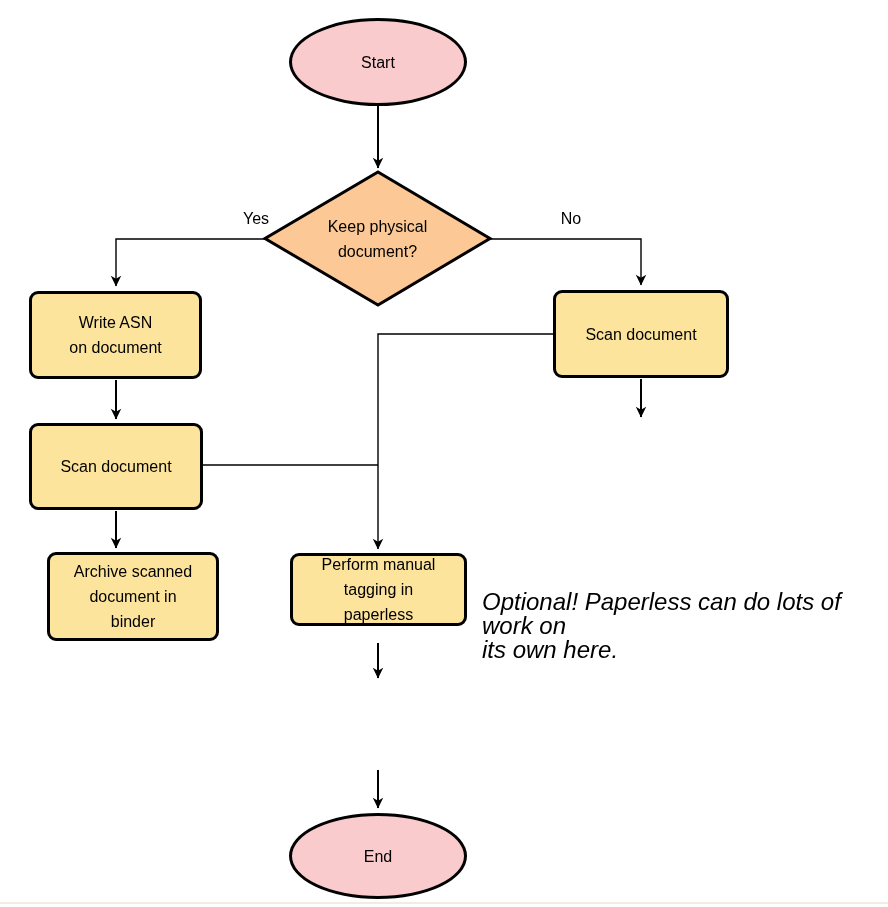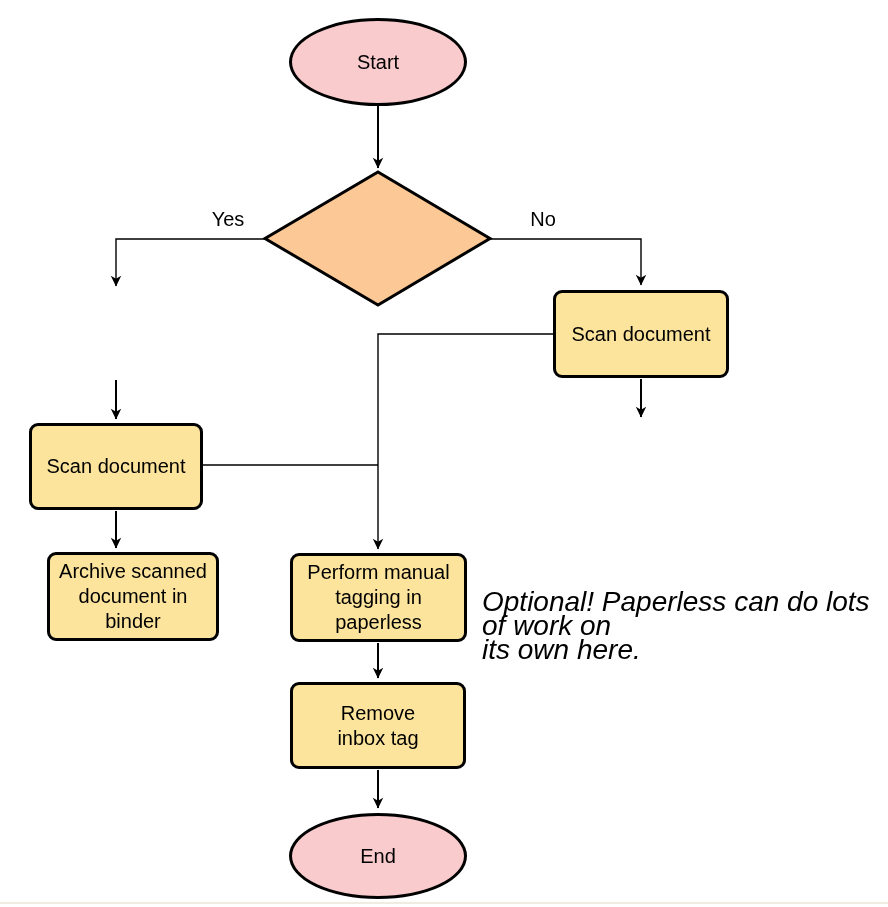--- a/index.html
+++ b/index.html
@@ -20,57 +20,58 @@
   .node {
     position: absolute;
     box-sizing: border-box;
     display: flex;
     align-items: center;
     justify-content: center;
     text-align: center;
     border: 3px solid #000000;
     border-radius: 9px;
     background: #fde49c;
-    font-size: 20px;
+    font-size: 16px;
     line-height: 25px;
     white-space: pre-line;
   }
   .terminal {
     border-radius: 50%;
     background: #f9cbcd;
   }
   .ghost {           
     border: none;
     background: transparent;
     border-radius: 0;
   }
   .n-start        { left: 289px; top: 18px;  width: 178px; height: 88px; }
   .n-decision     { left: 265px; top: 172px; width: 225px; height: 133px; }
   .n-write-asn    { left: 29px;  top: 291px; width: 173px; height: 88px; }
   .n-scan-left    { left: 29px;  top: 423px; width: 174px; height: 87px; }
   .n-archive      { left: 47px;  top: 552px; width: 172px; height: 89px; }
   .n-scan-right   { left: 553px; top: 290px; width: 176px; height: 88px; }
   .n-trash        { left: 553px; top: 421px; width: 176px; height: 87px; }
-  .n-tagging      { left: 290px; top: 553px; width: 177px; height: 89px; }
+  .n-tagging      { left: 290px; top: 553px; width: 177px; height: 73px; }
   .n-remove-inbox { left: 290px; top: 682px; width: 176px; height: 87px; }
   .n-end          { left: 289px; top: 813px; width: 178px; height: 86px; text-align: right; }
   .edge-label {
     position: absolute;
-    font-size: 20px;
+    font-size: 16px;
     line-height: 24px;
     transform: translateX(-50%);
     white-space: nowrap;
+    margin-left: 28px;
   }
   .lbl-yes { left: 228px; top: 207px; }
   .lbl-no  { left: 543px; top: 207px; }
   .annotation {
     position: absolute;
     left: 482px;
     top: 590px;
-    font-size: 28px;
+    font-size: 24px;
     line-height: 24px;
     font-style: italic;
     white-space: pre-line;
   }
   .bottom-border {
     position: absolute;
     left: 0; right: 0;
     top: 902px;
     height: 2px;
     background: #f1ece1;
@@ -106,42 +107,44 @@
 
     <path d="M378,643 L378,678" stroke="#000000" stroke-width="2" marker-end="url(#arrow)"></path>
 
     <path d="M378,770 L378,808" stroke="#000000" stroke-width="2" marker-end="url(#arrow)"></path>
 
     <polygon points="378,172 490,238.5 378,305 265,238.5" fill="#fbc896" stroke="#000000" stroke-width="3"></polygon>
   </svg>
 
   <div class="node terminal n-start">Start</div>
 
+  <div class="node ghost n-decision">Keep physical
+document?</div>
 
   <div class="edge-label lbl-yes">Yes</div>
 
   <div class="edge-label lbl-no">No</div>
 
+  <div class="node n-write-asn">Write ASN
+on document</div>
 
   <div class="node n-scan-left">Scan document</div>
 
   <div class="node n-archive">Archive scanned
 document in
 binder</div>
 
   <div class="node n-scan-right">Scan document</div>
 
 
   <div class="node n-tagging">Perform manual
 tagging in
 paperless</div>
 
   <div class="annotation">Optional! Paperless can do lots of work on
 its own here.</div>
 
-  <div class="node n-remove-inbox">Remove
-inbox tag</div>
 
   <div class="node terminal n-end">End</div>
 
   <div class="bottom-border"></div>
 
 </div>
 
 </body></html>

